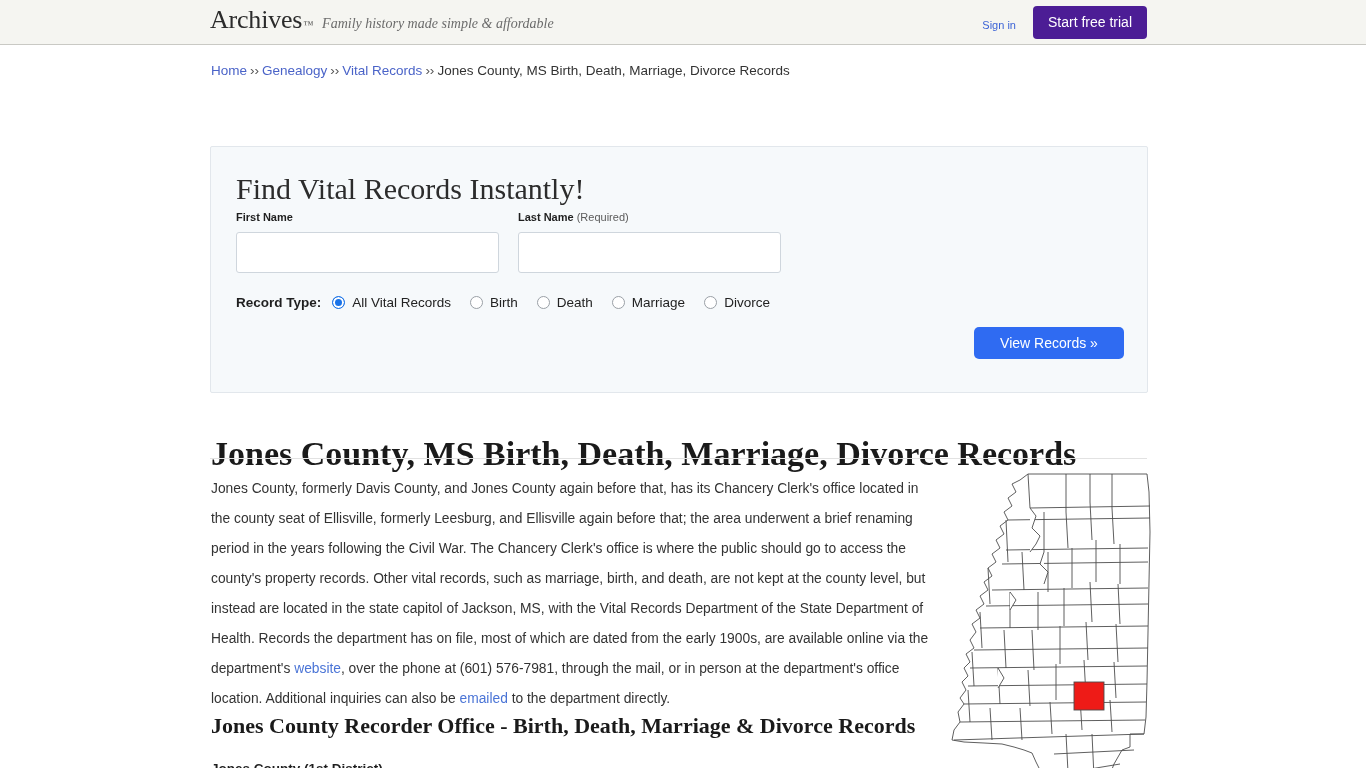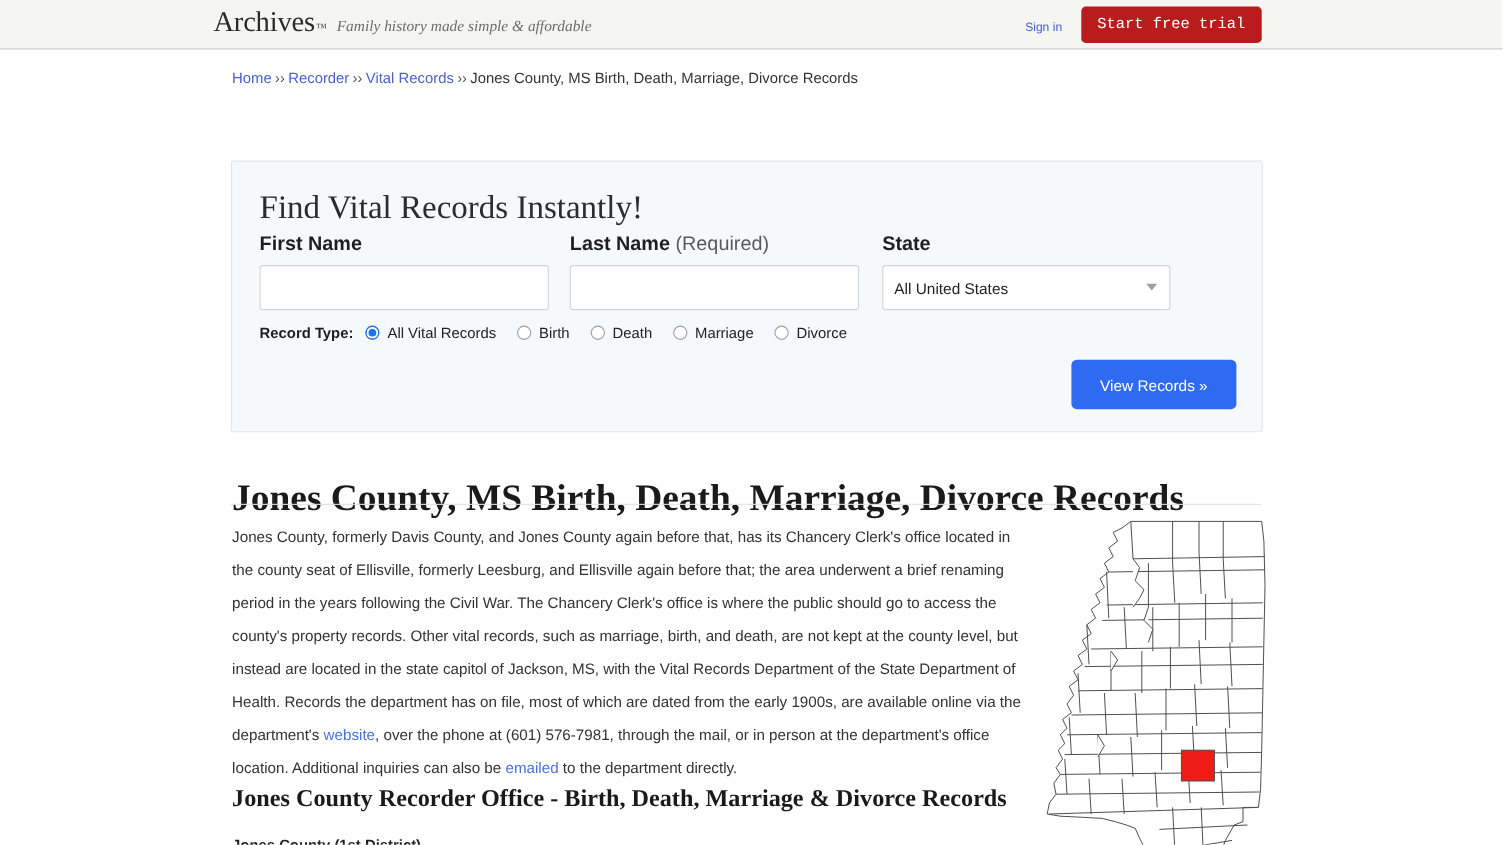--- a/index.html
+++ b/index.html
@@ -13,21 +13,21 @@
 
   
   .site-header {
     height: 45px;
     background: #f5f5f1;
     border-bottom: 1px solid #c9c9c4;
     position: relative;
   }
   .brand {
     position: absolute;
-    left: 194px;
+    left: 210px;
     top: 7px;
     display: flex;
     align-items: baseline;
   }
   .brand-logo {
     font-family: "Liberation Serif", serif;
     font-size: 26px;
     color: #2b2b2b;
     letter-spacing: -0.2px;
     line-height: 1;
@@ -55,26 +55,26 @@
     gap: 17px;
   }
   .sign-in {
     font-size: 11px;
     color: #3c63d6;
     text-decoration: none;
     cursor: pointer;
     padding-top: 4px;
   }
   .btn-trial {
-    background: #b91c1c;
+    background: #4c1d95;
     color: #ffffff;
     border: none;
     border-radius: 4px;
     font-size: 14px;
-    font-family: Liberation Mono, monospace;
+    font-family: Liberation Sans, sans-serif;
     padding: 9px 15px 10px 15px;
     cursor: pointer;
     line-height: 1;
   }
 
   
   .page {
     position: relative;
     width: 1366px;
   }
@@ -118,21 +118,21 @@
     white-space: nowrap;
   }
   .field {
     position: absolute;
     top: 64px;
   }
   .field.first { left: 25px; width: 263px; }
   .field.last  { left: 307px; width: 263px; }
   .field.state { left: 591px; width: 262px; }
   .field-label {
-    font-size: 18px;
+    font-size: 11px;
     font-weight: bold;
     color: #1f1f1f;
     margin-bottom: 9px;
     white-space: nowrap;
   }
   .field-label .req {
     font-weight: normal;
     color: #5b5b5b;
   }
   .text-input {
@@ -216,21 +216,21 @@
     color: #222;
     text-align: center;
   }
 
   
   .btn-view {
     position: absolute;
     left: 763px;
     top: 180px;
     width: 150px;
-    height: 45px;
+    height: 32px;
     background: #2f6bf2;
     color: #ffffff;
     border: none;
     border-radius: 5px;
     font-size: 14px;
     font-family: "Liberation Sans", sans-serif;
     cursor: pointer;
   }
 
   
@@ -312,46 +312,39 @@
   </div>
   <div class="header-actions">
     <a class="sign-in" href="#">Sign in</a>
     <button class="btn-trial">Start free trial</button>
   </div>
 </div>
 
 <div class="page">
 
   <div class="breadcrumb">
-    <a href="#">Home</a><span class="sep">››</span><a href="#">Recorder</a><span class="sep">››</span><a href="#">Vital Records</a><span class="sep">››</span><span class="current">Jones County, MS Birth, Death, Marriage, Divorce Records</span>
+    <a href="#">Home</a><span class="sep">››</span><a href="#">Genealogy</a><span class="sep">››</span><a href="#">Vital Records</a><span class="sep">››</span><span class="current">Jones County, MS Birth, Death, Marriage, Divorce Records</span>
   </div>
 
   <div class="search-panel">
     <div class="panel-title">Find Vital Records Instantly!</div>
 
     <div class="field first">
       <div class="field-label">First Name</div>
       <input class="text-input" type="text" placeholder="" style="">
     </div>
 
     <div class="field last">
       <div class="field-label">
         <span>Last Name</span>
         <span class="req">(Required)</span>
       </div>
       <input class="text-input" type="text" placeholder="" style="">
     </div>
 
-    <div class="field state">
-      <div class="field-label">State</div>
-      <div class="select-wrap">
-        <div class="select-box">All United States</div>
-        <span class="select-arrow"></span>
-      </div>
-    </div>
 
     <div class="radio-row">
       <span class="rt-label">Record Type:</span>
 
       <label class="radio-opt">
         <span class="radio-dot on"></span>
         <span class="txt">All Vital Records</span>
       </label>
 
       <label class="radio-opt">

